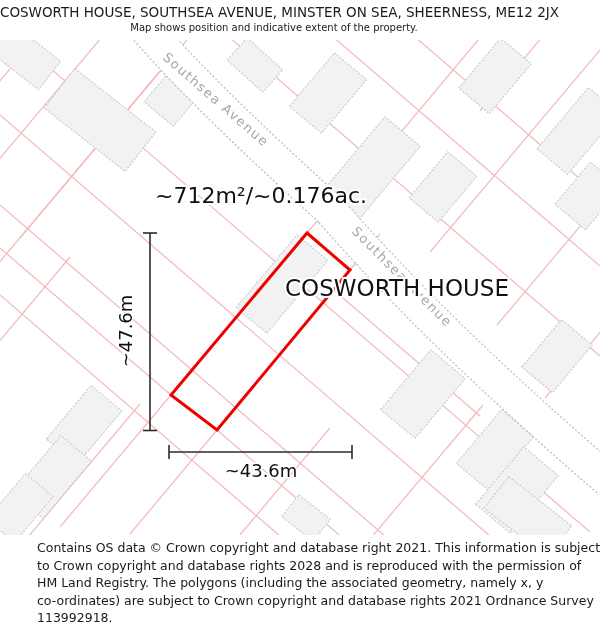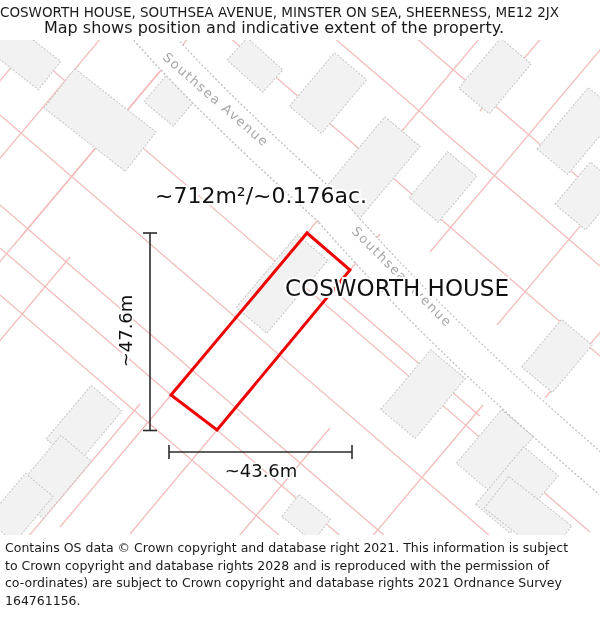--- a/index.html
+++ b/index.html
@@ -1,32 +1,32 @@
 <!DOCTYPE html>
 <html><head>
 <meta charset="utf-8">
 <style>
   html,body{margin:0;padding:0;background:#fff;}
   body{width:600px;height:625px;position:relative;overflow:hidden;
        font-family:"DejaVu Sans","Liberation Sans",sans-serif;color:#1a1a1a;}
   .header{position:absolute;top:0;left:0;width:548px;height:40px;background:#fff;
           text-align:center;z-index:3;}
   .header .title{font-size:13.5px;line-height:16px;padding-top:4px;white-space:nowrap;}
-  .header .subtitle{font-size:16px;line-height:16px;}
+  .header .subtitle{font-size:10px;line-height:16px;}
   .map-wrap{position:absolute;top:40px;left:0;width:600px;height:495px;background:#ffffff;overflow:hidden;}
   svg text{font-family:"DejaVu Sans","Liberation Sans",sans-serif;}
   .street-label{fill:#a7a7a7;font-size:13px;letter-spacing:1.5px;
                 paint-order:stroke;stroke:#ffffff;stroke-width:3px;}
   .big-label{fill:#111;paint-order:stroke;stroke:#ffffff;stroke-width:4px;}
   .dim{stroke:#2b2b2b;stroke-width:1.6;}
   .dim-label{fill:#111;font-size:18px;paint-order:stroke;stroke:#ffffff;stroke-width:3px;}
   .parcel{stroke:#f4bcbc;stroke-width:1.3;fill:none;}
   .bld{fill:#f2f2f2;stroke:#c6c6c6;stroke-width:1;stroke-dasharray:2 1.5;}
   .footer{position:absolute;top:535px;left:0;width:600px;height:90px;background:#fff;z-index:3;}
-  .footer .line{font-size:12.5px;line-height:17.5px;padding-left:5px;white-space:nowrap;}
+  .footer .line{font-size:12.5px;line-height:17.5px;padding-left:5px;white-space:nowrap;margin-left:32px;}
   .footer{padding-top:4px;box-sizing:border-box;}
 </style>
 </head>
 <body>
 
 <div class="header">
   <div class="title">COSWORTH HOUSE, SOUTHSEA AVENUE, MINSTER ON SEA, SHEERNESS, ME12 2JX</div>
   <div class="subtitle">Map shows position and indicative extent of the property.</div>
 </div>
 
@@ -112,15 +112,16 @@
     <line class="dim" x1="169" y1="405" x2="169" y2="419"></line>
     <line class="dim" x1="352" y1="405" x2="352" y2="419"></line>
     <text class="dim-label" x="261" y="437" text-anchor="middle">~43.6m</text>
   </g>
 </svg>
 </div>
 
 <div class="footer">
   <div class="line">Contains OS data © Crown copyright and database right 2021. This information is subject</div>
   <div class="line">to Crown copyright and database rights 2028 and is reproduced with the permission of</div>
+  <div class="line">HM Land Registry. The polygons (including the associated geometry, namely x, y</div>
   <div class="line">co-ordinates) are subject to Crown copyright and database rights 2021 Ordnance Survey</div>
-  <div class="line">164761156.</div>
+  <div class="line">113992918.</div>
 </div>
 
 </body></html>

